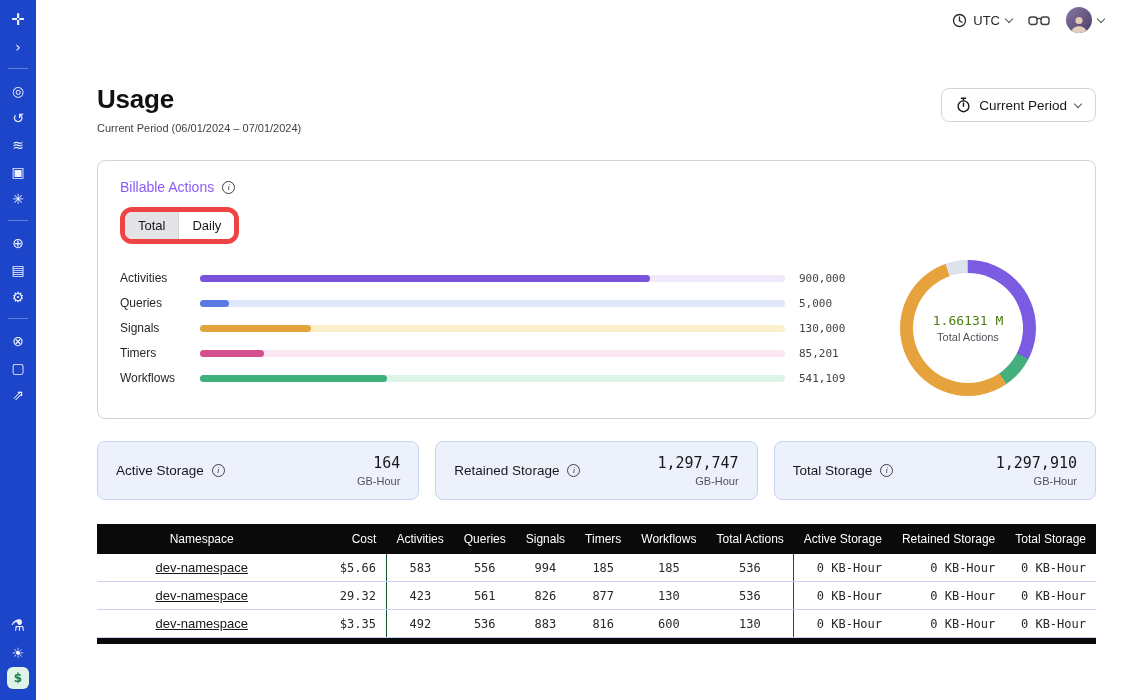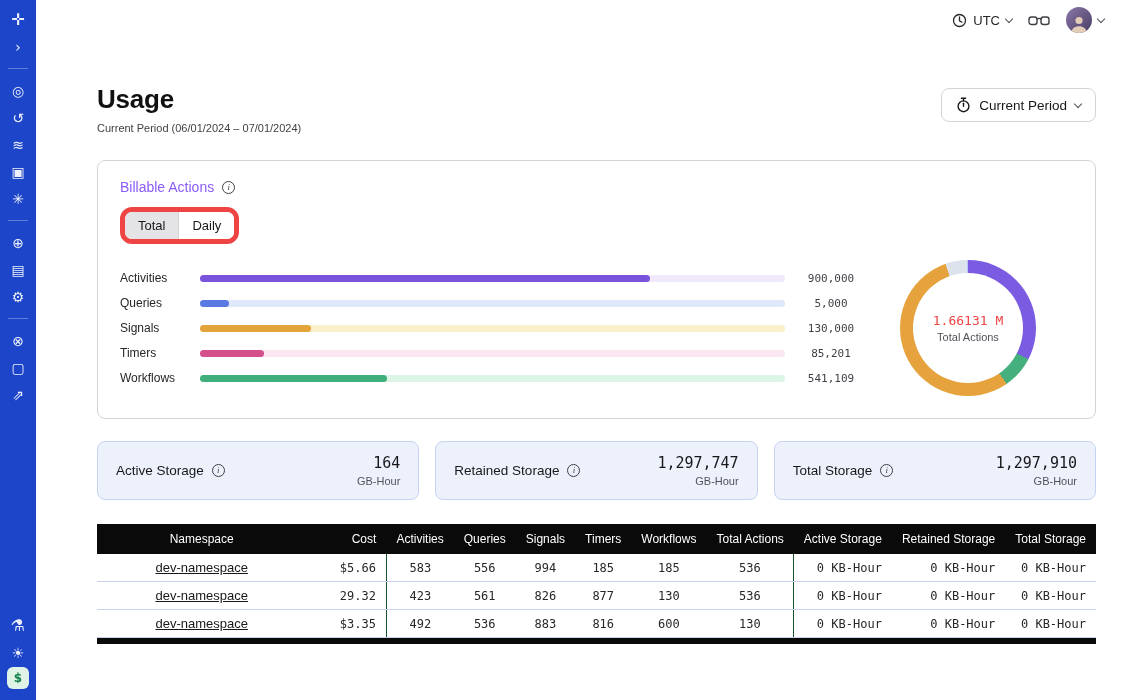--- a/index.html
+++ b/index.html
@@ -48,26 +48,26 @@
   .segmented { margin-top:12px; display:inline-flex; border:5px solid #ef4444; border-radius:12px; overflow:hidden; }
   .seg { padding:6px 13px; font-size:13px; background:#fff; border:none; cursor:pointer; font-family:inherit; color:#18181b; }
   .seg.active { background:#E4E4E7; }
   .seg + .seg { border-left:1px solid #d4d4d8; }
   .chart-area { display:flex; align-items:center; margin-top:16px; }
   .bar-chart { flex:1; }
   .bar-row { display:flex; align-items:center; height:25px; }
   .bar-label { width:80px; font-size:12px; color:#27272a; }
   .bar-track { flex:1; height:7px; border-radius:4px; position:relative; margin-right:14px; }
   .bar-fill { position:absolute; left:0; top:0; bottom:0; border-radius:4px; }
-  .bar-value { width:64px; text-align:center; font-size:11px; font-family:"DejaVu Sans Mono", monospace; color:#3f3f46; }
+  .bar-value { width:64px; text-align:left; font-size:11px; font-family:"DejaVu Sans Mono", monospace; color:#3f3f46; }
   .donut-box { width:210px; display:flex; justify-content:center; }
   .donut { width:136px; height:136px; border-radius:50%; position:relative; }
   .donut-hole { position:absolute; inset:13px; border-radius:50%; background:#fff;
     display:flex; flex-direction:column; align-items:center; justify-content:center; gap:3px; }
-  .donut-value { font-family:"DejaVu Sans Mono", monospace; font-size:13px; color:#ef4444; }
+  .donut-value { font-family:"DejaVu Sans Mono", monospace; font-size:13px; color:#4d7c0f; }
   .donut-sub { font-size:11px; color:#52525b; }
   
   .stats-row { margin-top:22px; display:flex; gap:16px; }
   .stat-card { flex:1; background:#EDF1FB; border:1px solid #C7D3F2; border-radius:8px;
     padding:12px 18px; display:flex; align-items:center; justify-content:space-between; }
   .stat-label-wrap { display:flex; align-items:center; gap:8px; font-size:13.5px; color:#18181b; }
   .stat-value { font-family:"DejaVu Sans Mono", monospace; font-size:15px; text-align:right; color:#18181b; }
   .stat-unit { font-size:11px; color:#52525b; text-align:right; margin-top:3px; }
   
   table { margin-top:24px; width:100%; border-collapse:collapse; }

